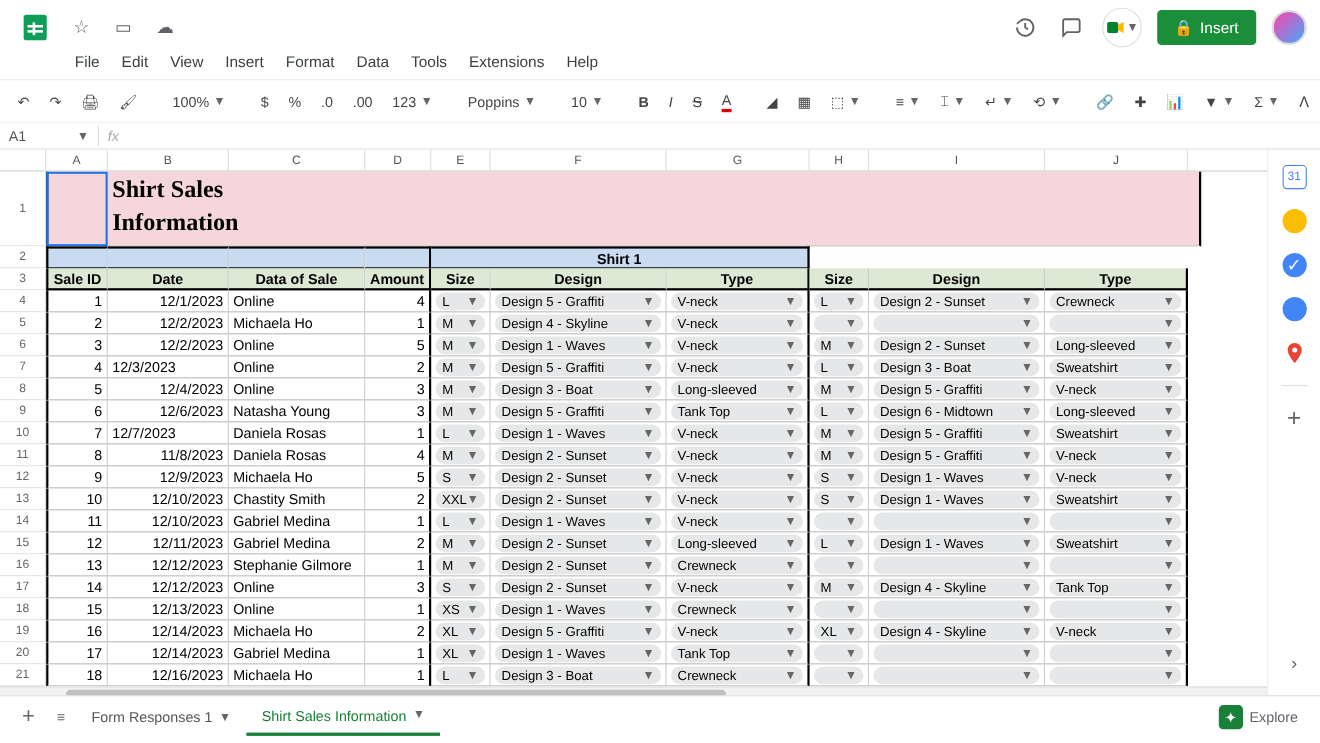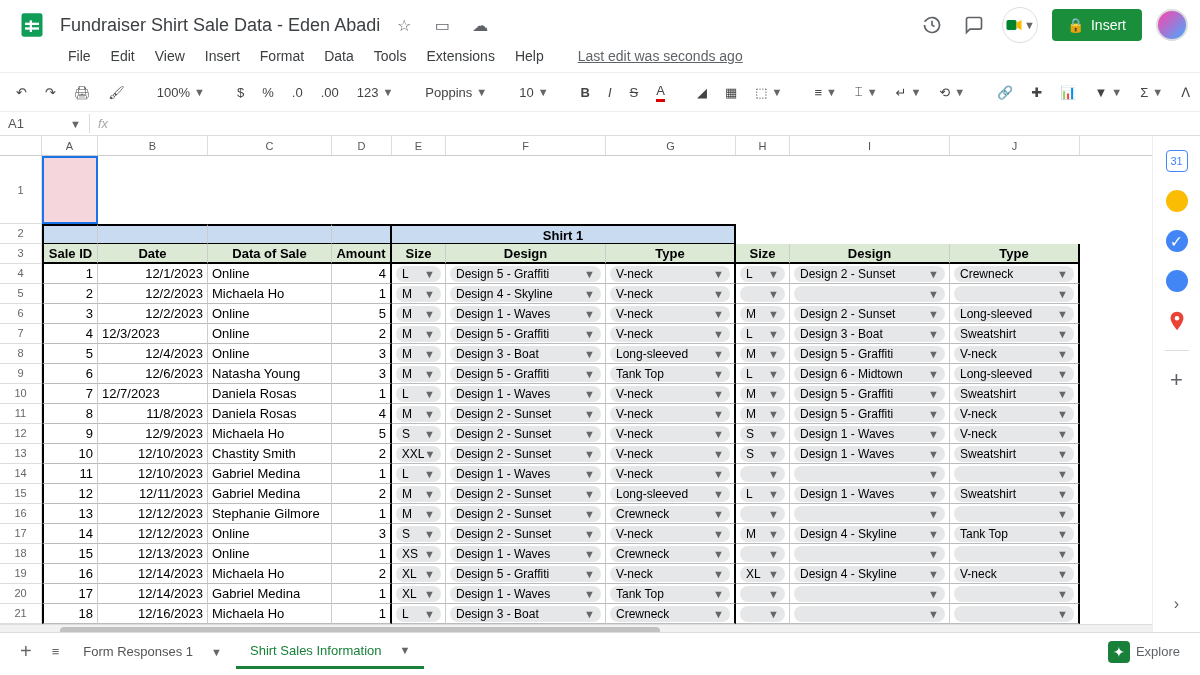--- a/index.html
+++ b/index.html
@@ -40,21 +40,21 @@
 .thick-r { border-right: 2px solid #000; }
 .thick-l { border-left: 2px solid #000; }
 .pill { background: #e6e7e8; border-radius: 10px; padding: 0 6px; display: flex; align-items: center; justify-content: space-between; height: 16px; margin-top:1px; font-size:12px;}
 .pill .drop { margin-left: auto; }
 .data-row .cell { border-bottom: 1px solid #bbb; }
 .right-rail { width: 48px; border-left: 1px solid #eee; display: flex; flex-direction: column; align-items: center; gap: 18px; padding-top: 14px; justify-content: flex-end; }
 .rail-ic { width: 22px; height: 22px; border-radius: 4px; }
 .footer { display: flex; align-items: center; border-top: 1px solid #ddd; height: 38px; padding: 0 10px; font-size: 13px; }
 .footer .plus { font-size: 20px; color: #666; padding: 0 10px; cursor:pointer;}
 .footer .menu { color:#666; padding:0 10px; cursor:pointer;}
-.tab { padding: 8px 14px; color: #555; cursor: pointer; display:flex; align-items:center; gap:18px;}
+.tab { padding: 8px 14px; color: #555; cursor: pointer; display:flex; align-items:center; gap:6px;}
 .tab.active { color: #188038; border-bottom: 3px solid #188038; font-weight: 500; }
 .explore { margin-left: auto; display: flex; align-items: center; gap: 6px; color: #5f6368; padding-right:10px;}
 .explore-ic { width:22px; height:22px; background:#188038; border-radius:4px; display:flex; align-items:center; justify-content:center; color:#fff; font-size:14px;}
 .colA{width:56px}.colB{width:110px}.colC{width:124px}.colD{width:60px}.colE{width:54px}.colF{width:160px}.colG{width:130px}.colH{width:54px}.colI{width:160px}.colJ{width:130px}
 .sel { outline: 2px solid #1a73e8; outline-offset:-2px; }
 .chev { width:36px; height:36px; border-radius:50%; display:flex; align-items:center; justify-content:center; color:#5f6368; cursor:pointer;}
 .hscroll { height:12px; background:#f1f1f1; border-top:1px solid #ddd; position:relative;}
 .hscroll-thumb{ position:absolute; left:60px; width:600px; top:2px; height:8px; background:#c1c1c1; border-radius:4px;}
 </style>
 </head>
@@ -63,21 +63,20 @@
 <div class="top">
   <div class="logo">
     <svg viewBox="0 0 24 24">
         <rect x="3" y="2" width="18" height="20" rx="2" fill="#0f9d58"></rect>
         <rect x="6" y="10" width="12" height="2" fill="#fff"></rect>
         <rect x="6" y="14" width="12" height="2" fill="#fff"></rect>
         <rect x="10" y="8" width="2" height="10" fill="#fff"></rect>
       </svg>
   </div>
   <div class="title-area">
-    <span class="doc-title">Fundraiser Shirt Sale Data - Eden Abadi</span>
     <span class="icon-btn">☆</span>
     <span class="icon-btn">▭</span>
     <span class="icon-btn">☁</span>
   </div>
   <div class="top-icons">
     <span class="icon-btn">
         <svg width="20" height="20" viewBox="0 0 24 24" fill="none" stroke="#5f6368" stroke-width="2">
           <path d="M3 12a9 9 0 1 0 3-6.7L3 8"></path>
           <polyline points="12 7 12 12 15 14"></polyline>
         </svg>
@@ -105,21 +104,20 @@
 <div class="menubar">
   <span>File</span>
   <span>Edit</span>
   <span>View</span>
   <span>Insert</span>
   <span>Format</span>
   <span>Data</span>
   <span>Tools</span>
   <span>Extensions</span>
   <span>Help</span>
-  <span class="last-edit">Last edit was seconds ago</span>
 </div>
 
 <div class="toolbar">
   <span class="tb-item">↶</span>
   <span class="tb-item">↷</span>
   <span class="tb-item">🖨</span>
   <span class="tb-item">🖌</span>
   <div class="tb-sep"></div>
   <span class="tb-item">
       <span>100%</span> 
@@ -193,20 +191,21 @@
       <div class="colF">F</div>
       <div class="colG">G</div>
       <div class="colH">H</div>
       <div class="colI">I</div>
       <div class="colJ">J</div>
     </div>
     <div class="grid" id="grid">
         <div class="row title-row" style="height:68px">
 <div class="row-h" style="line-height:68px">1</div>
 <div class="cell colA thick-l sel" style="height:68px"></div>
+<div class="cell title-cell" style="height:68px;width:994px;border-right:2px solid #000">Shirt Sales<br>Information</div>
 </div>
         <div class="row">
           <div class="row-h">2</div>
 <div class="cell colA hdr-grp thick-l"></div>
 <div class="cell colB hdr-grp"></div>
 <div class="cell colC hdr-grp"></div>
 <div class="cell colD hdr-grp thick-r"></div>
 <div class="cell hdr-grp thick-r" style="width:344px">Shirt 1</div>
 </div>
         <div class="row">

